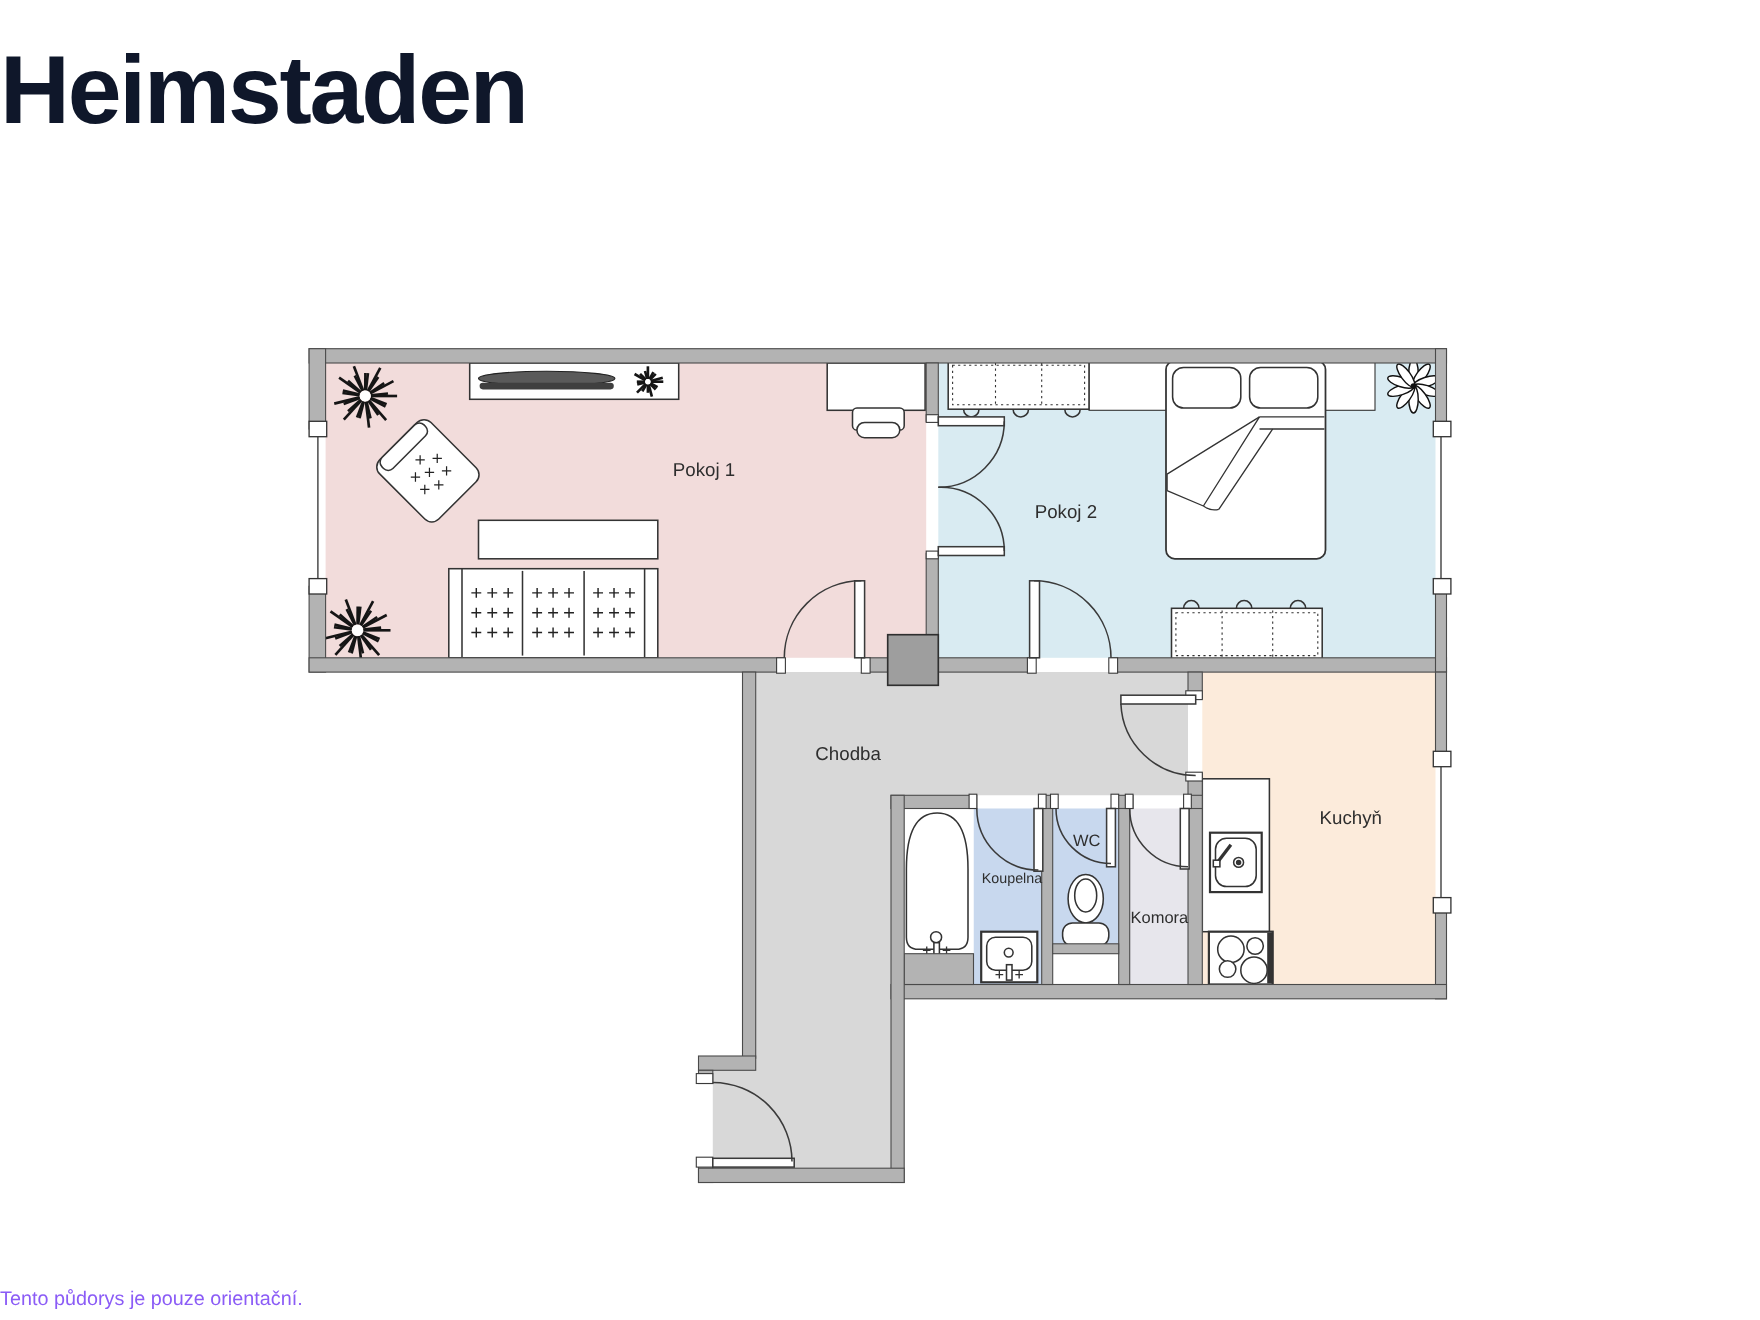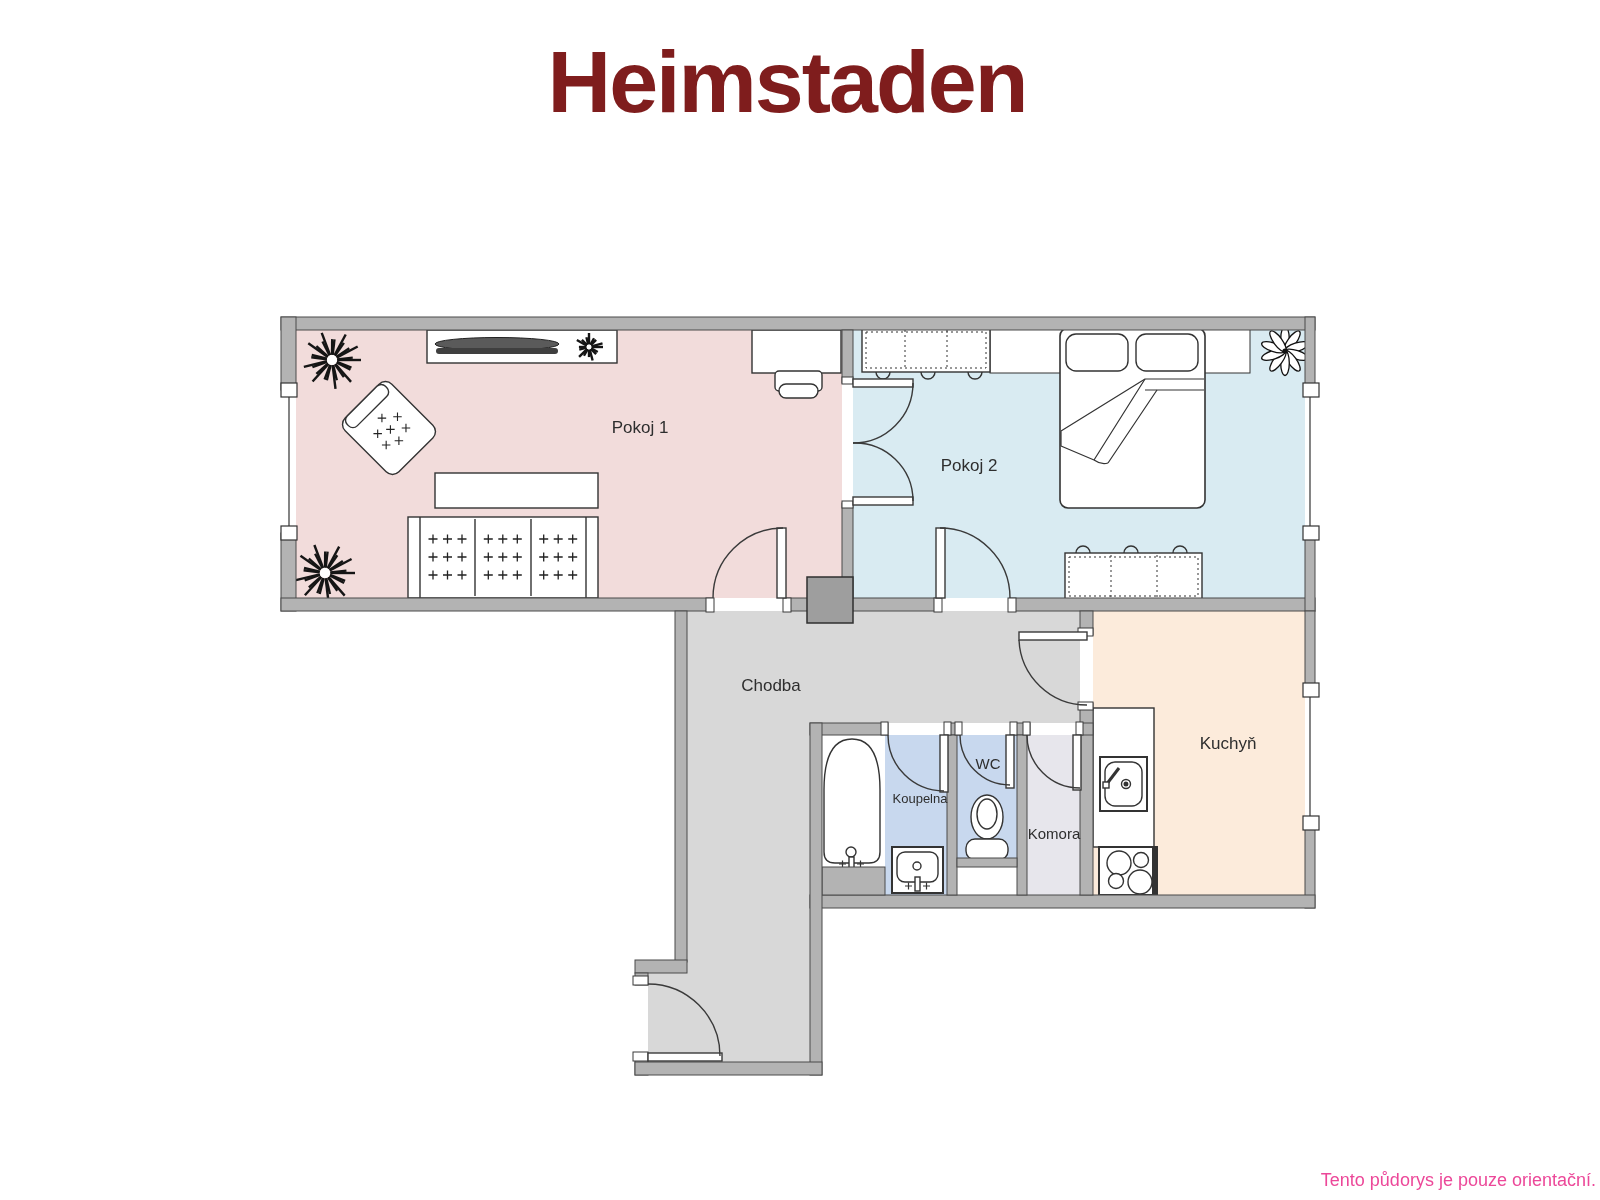--- a/index.html
+++ b/index.html
@@ -1,27 +1,27 @@
 <!DOCTYPE html>
 <html><head>
 <meta charset="utf-8">
 <style>
   html,body{margin:0;padding:0;}
   body{
     width:1600px;height:1200px;position:relative;background:#ffffff;
     font-family:"Liberation Sans",sans-serif;overflow:hidden;
   }
   .logo{
-    position:absolute;top:36px;left:0;width:1574px;text-align:center;
-    font-size:88px;font-weight:700;letter-spacing:-2px;color:#7f1d1d;
+    position:absolute;top:36px;left:0;width:1574px;text-align:left;
+    font-size:88px;font-weight:700;letter-spacing:-2px;color:#0f172a;
     line-height:92px;
   }
   .footer-note{
-    position:absolute;top:1170px;left:0;width:1596px;text-align:right;
-    font-size:18px;color:#ec4899;
+    position:absolute;top:1170px;left:0;width:1596px;text-align:left;
+    font-size:18px;color:#8b5cf6;
   }
   svg text{font-family:"Liberation Sans",sans-serif;fill:#2e2e2e;}
   .lbl{font-size:17px;}
   .lbl-s{font-size:13px;}
   .lbl-m{font-size:15px;}
 </style>
 </head>
 <body>
 
 <div class="logo">Heimstaden</div>

